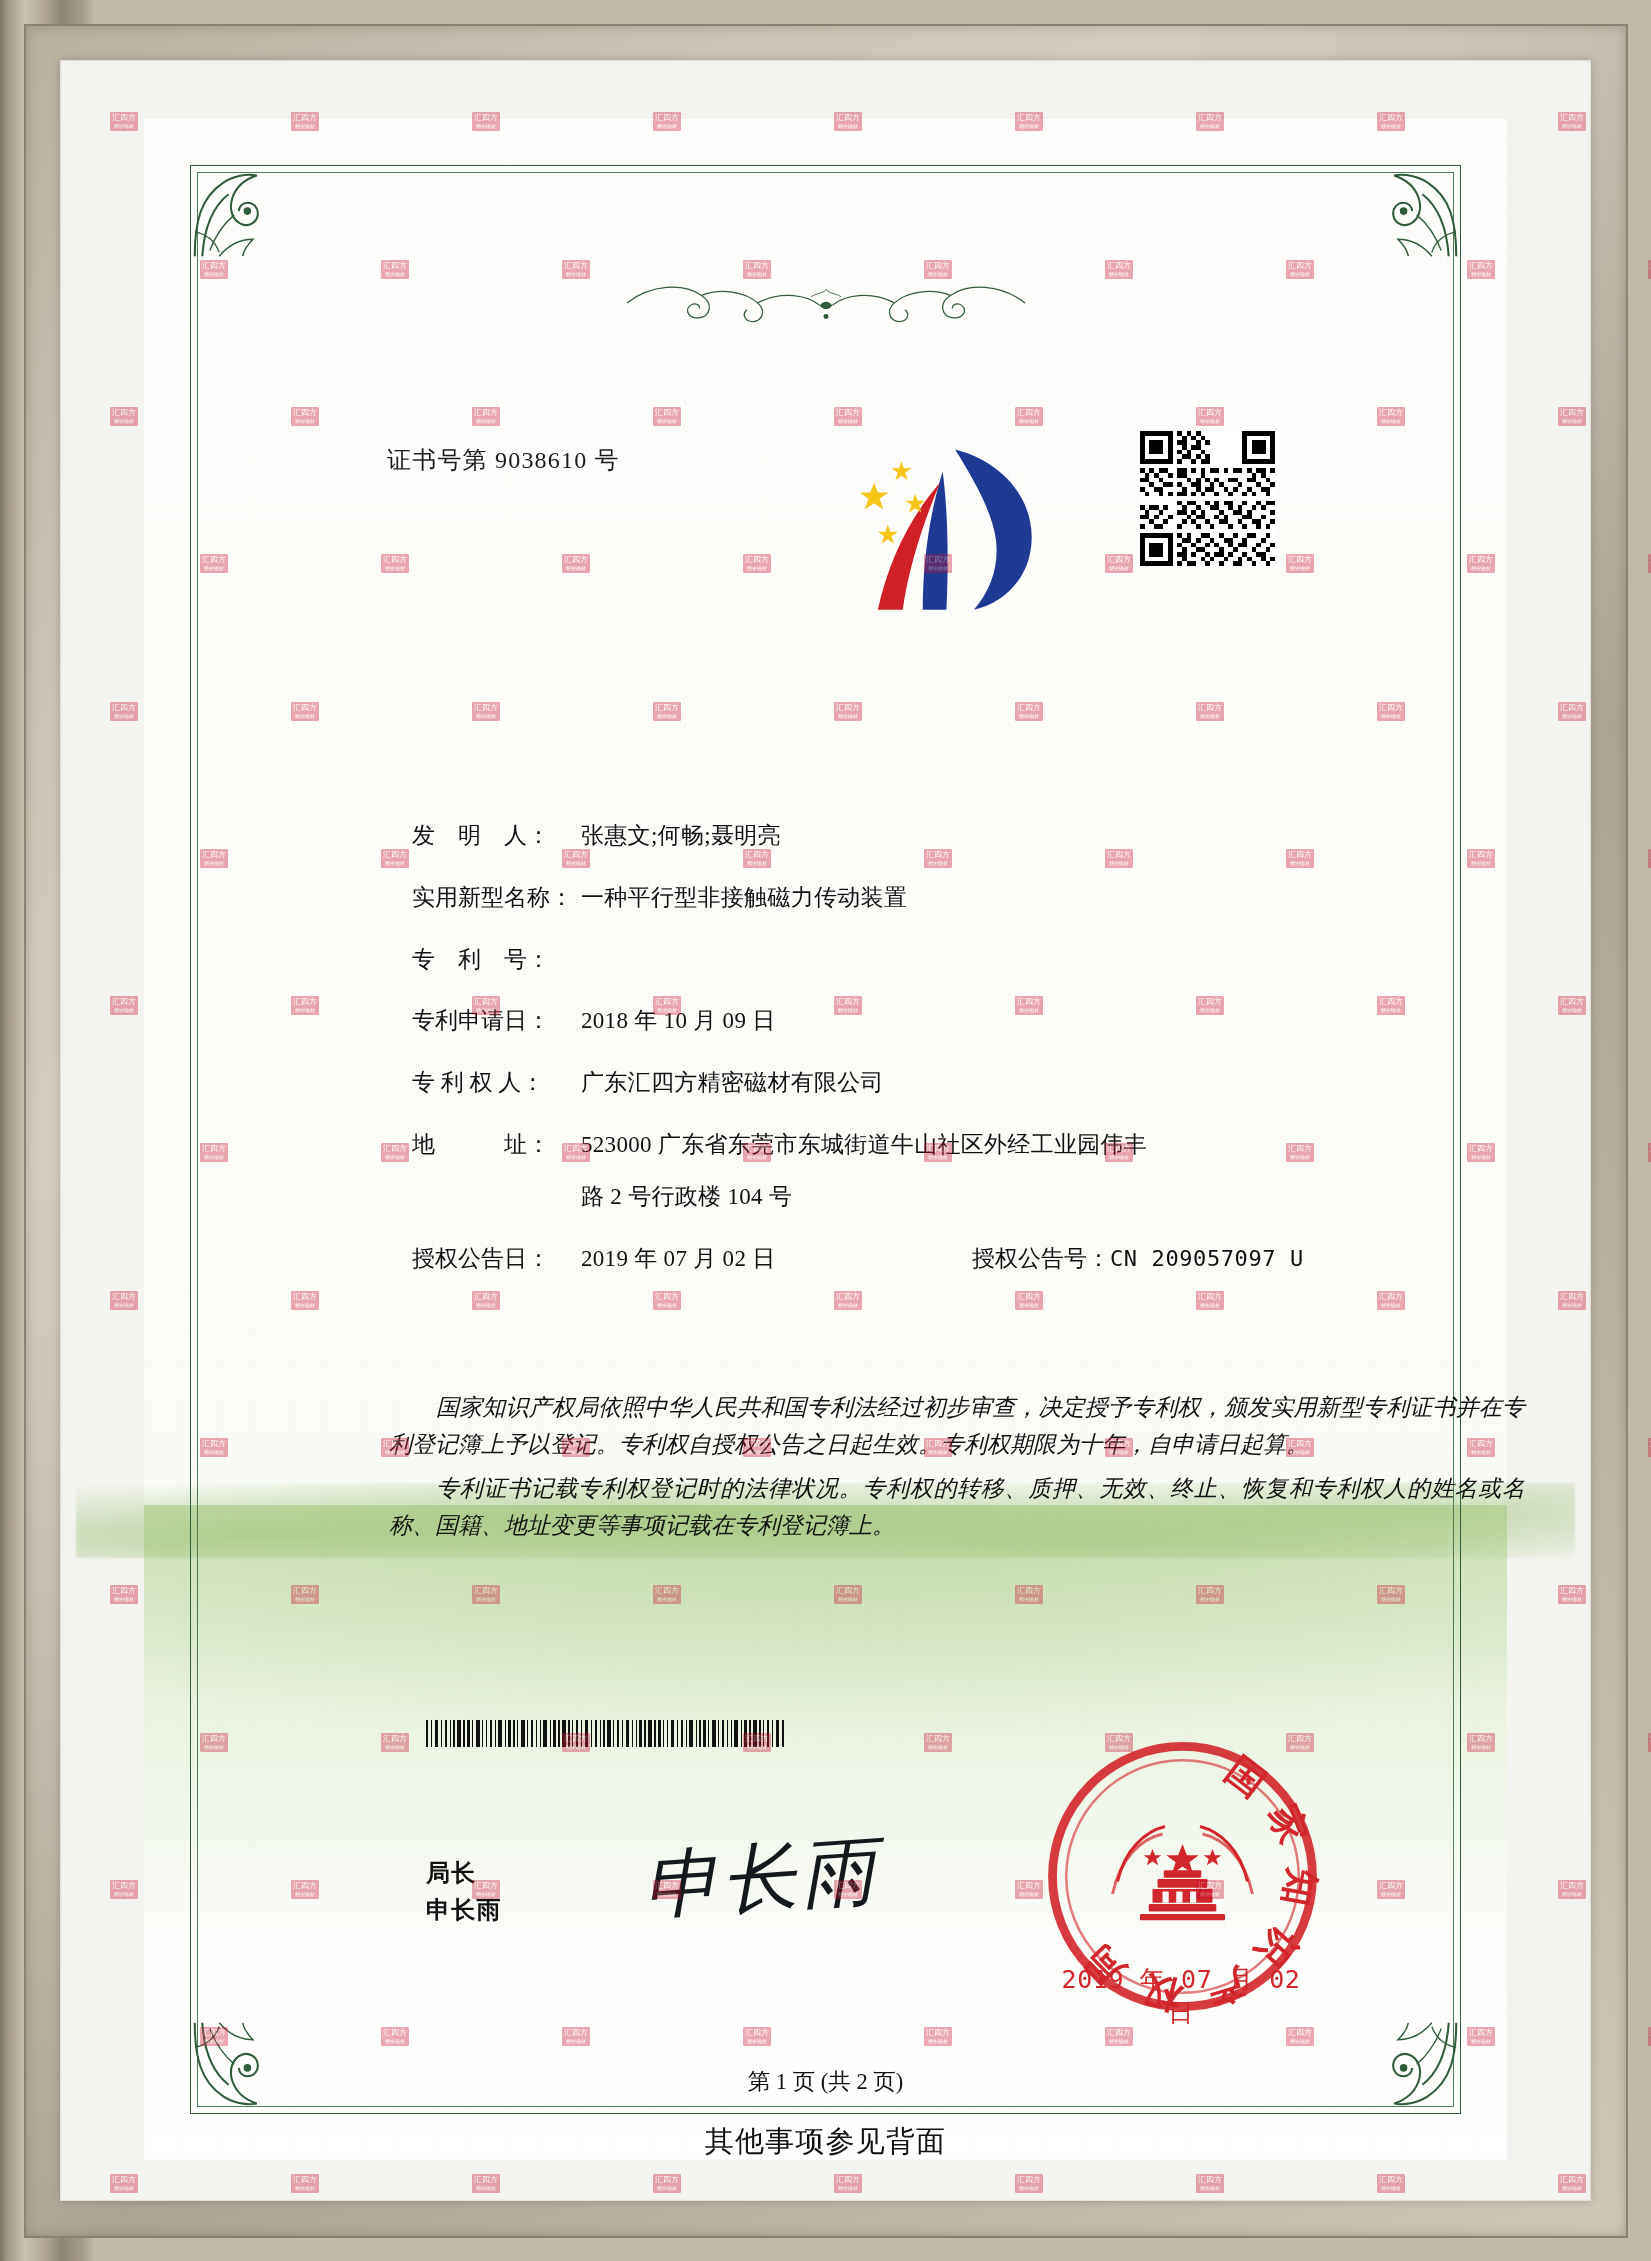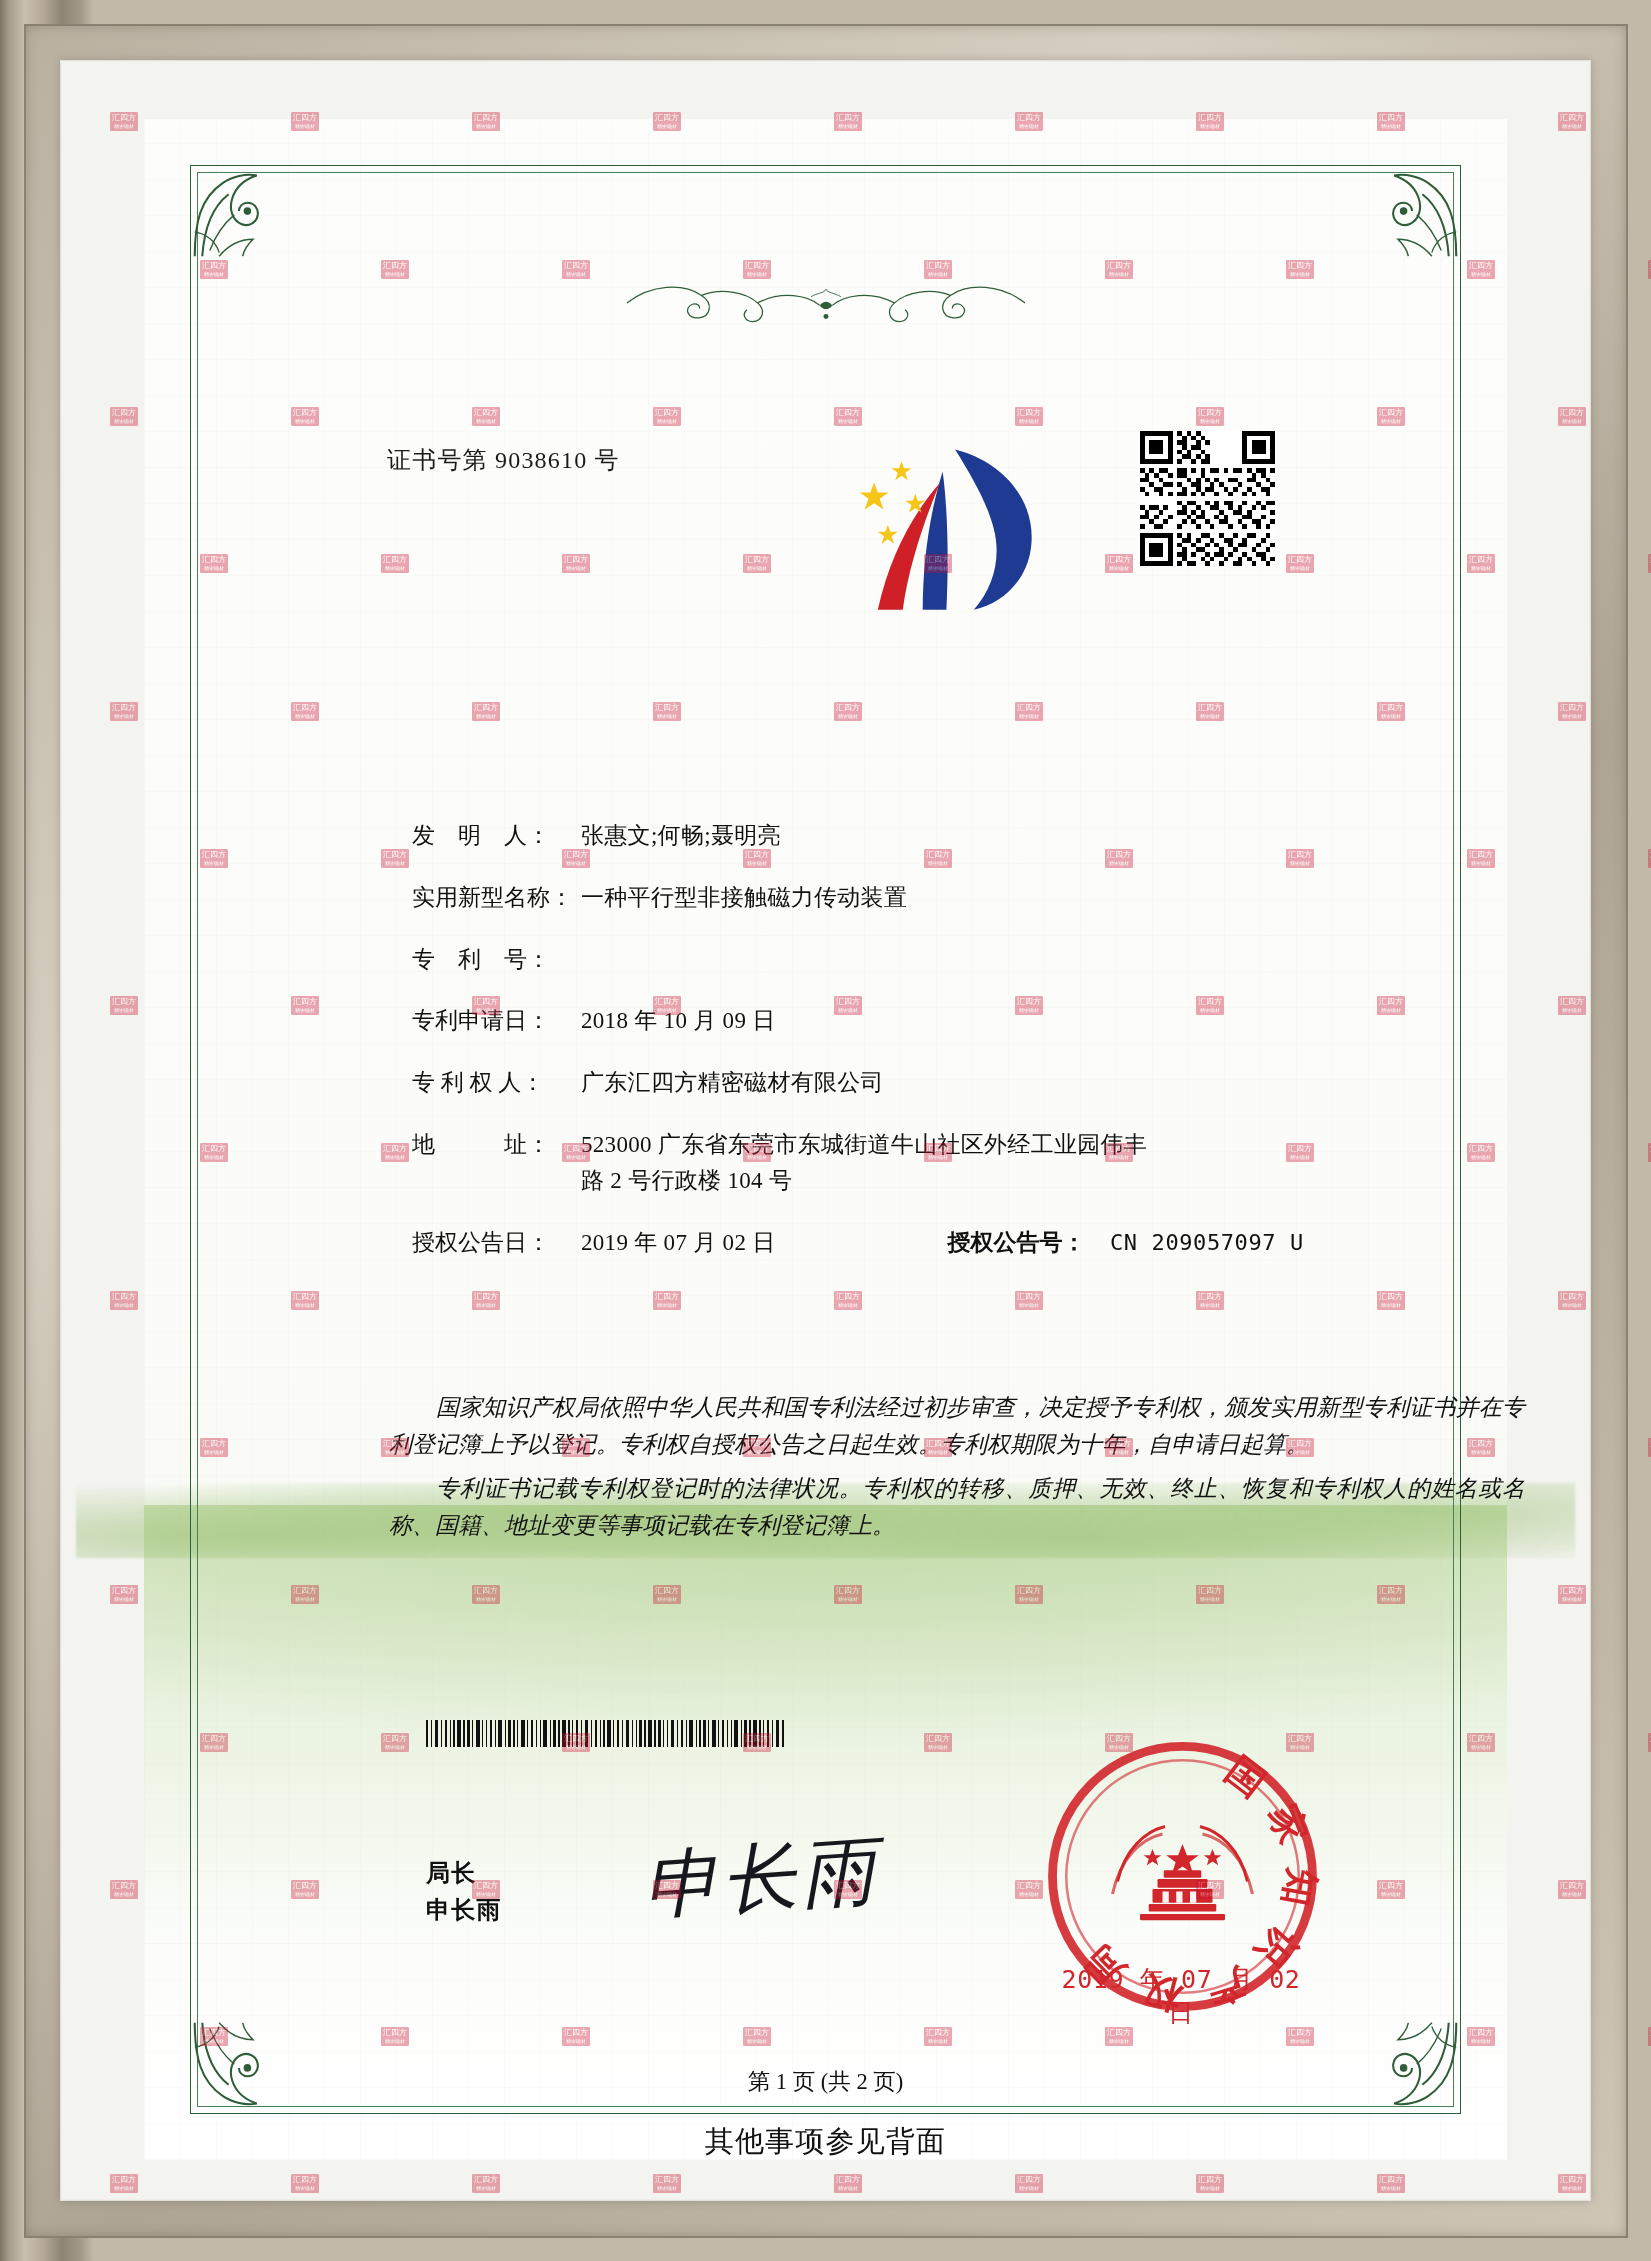--- a/index.html
+++ b/index.html
@@ -177,29 +177,28 @@
     flex: 1 1 auto;
     letter-spacing: 0.3px;
   }
   .row.mono .value {
     font-family: "DejaVu Sans Mono", "Liberation Mono", monospace;
     font-size: 22px;
     letter-spacing: 0.6px;
   }
   .addr-second {
     display: block;
-    margin-top: 5px;
+    margin-top: 21px;
   }
   .row.two-col { justify-content: flex-start; }
   .row.two-col .label2 {
     flex: 0 0 187px;
-    text-align: center;
+    text-align: right;
     white-space: nowrap;
     margin-left: 74px;
-    font-weight: bold;
   }
   .row.two-col .value2 {
     flex: 0 0 auto;
     font-family: "DejaVu Sans Mono", "Liberation Mono", monospace;
     font-size: 22px;
     letter-spacing: 0.6px;
   }
 
   
   .paras {

